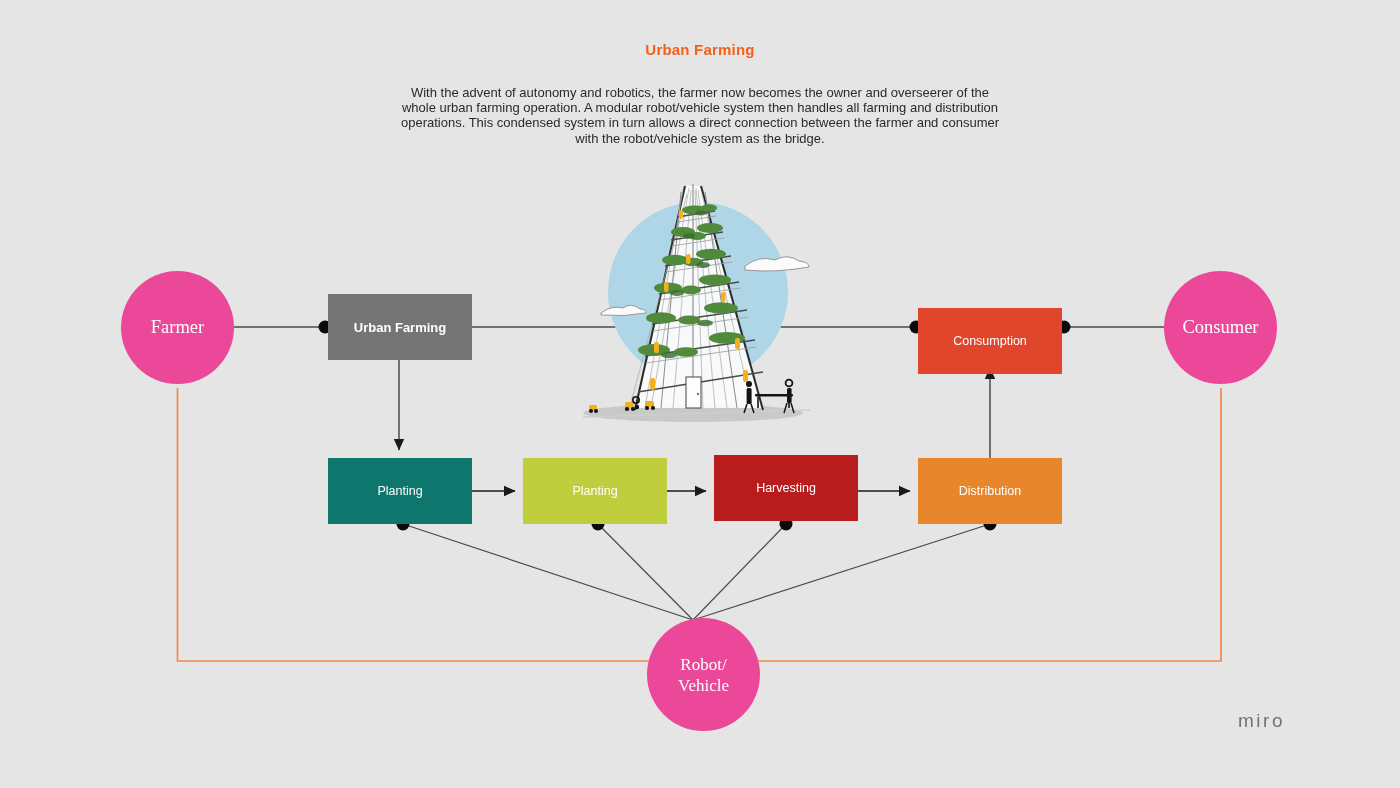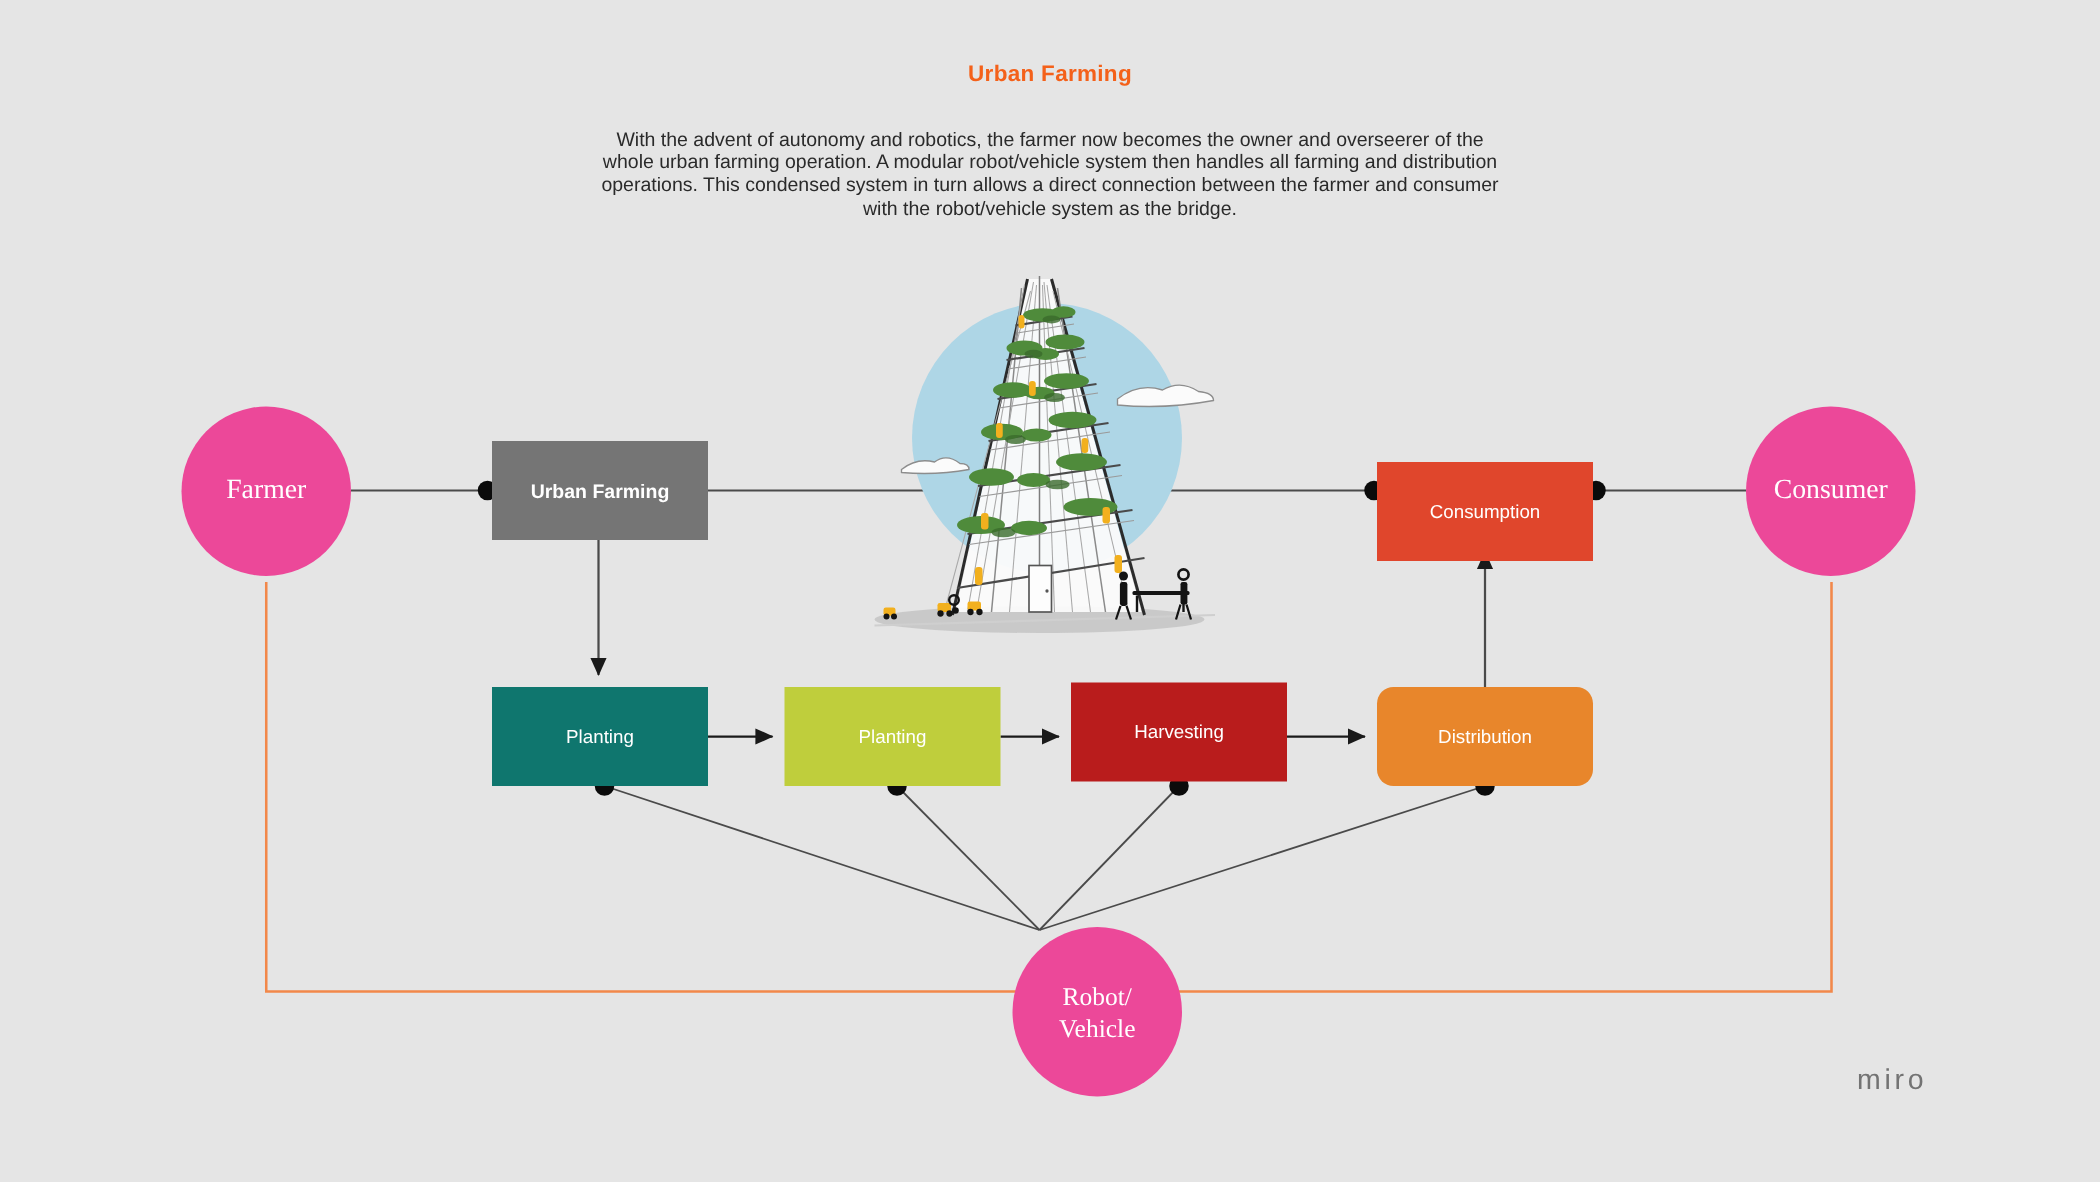--- a/index.html
+++ b/index.html
@@ -28,33 +28,33 @@
   #wires { position: absolute; left: 0; top: 0; width: 1400px; height: 788px; }
 
   
   .node-circle {
     position: absolute; border-radius: 50%; background: #ec4899;
     display: flex; align-items: center; justify-content: center;
     color: #ffffff; text-align: center; font-family: Liberation Serif, serif;
   }
   #node-farmer   { left: 121px; top: 271px; width: 113px; height: 113px; font-size: 18.5px; }
   #node-consumer { left: 1164px; top: 271px; width: 113px; height: 113px; font-size: 18.5px; }
-  #node-robot    { left: 675px; top: 618px; width: 113px; height: 113px; font-size: 17px; line-height: 21px; }
+  #node-robot    { left: 647px; top: 618px; width: 113px; height: 113px; font-size: 17px; line-height: 21px; }
 
   
   .box {
     position: absolute; width: 144px; height: 66px;
     display: flex; align-items: center; justify-content: center;
     color: #ffffff; font-size: 12.5px; text-align: center;
   }
   #box-urban-farming { left: 328px; top: 294px; background: #757575; font-weight: bold; font-size: 13px; }
   #box-planting      { left: 328px; top: 458px; background: #0f766e; }
   #box-growing       { left: 523px; top: 458px; background: #bfce3c; }
   #box-harvesting    { left: 714px; top: 455px; background: #b91c1c; }
-  #box-distribution  { left: 918px; top: 458px; background: #e8862b; border-radius: 11px; }
+  #box-distribution  { left: 918px; top: 458px; background: #e8862b; }
   #box-consumption   { left: 918px; top: 308px; background: #e0462c; }
 
   
   #illustration { position: absolute; left: 565px; top: 170px; width: 270px; height: 280px; }
 
   
   .watermark {
     position: absolute; left: 1238px; top: 710px;
     font-size: 19px; color: #737373; letter-spacing: 2.5px;
   }

